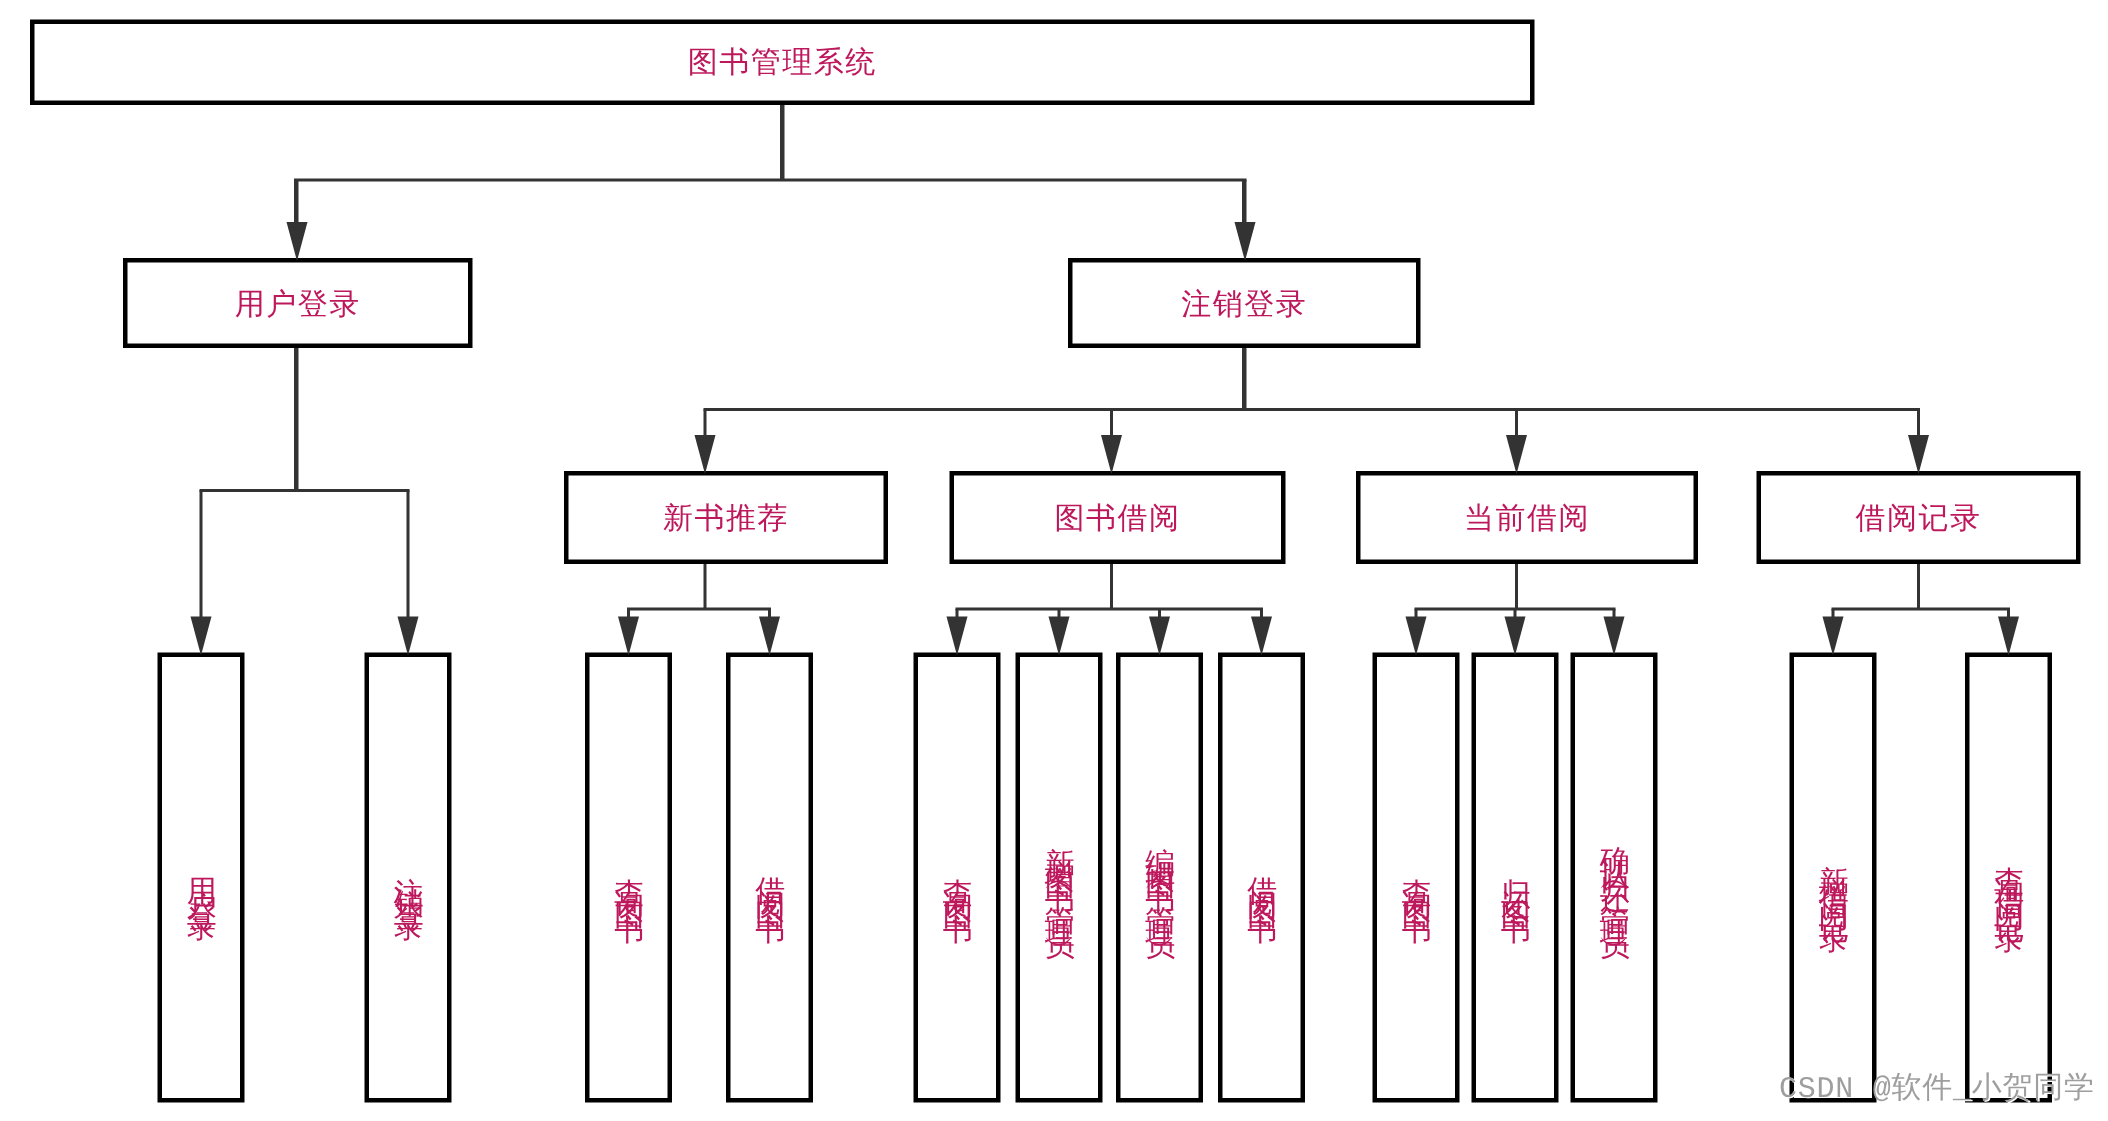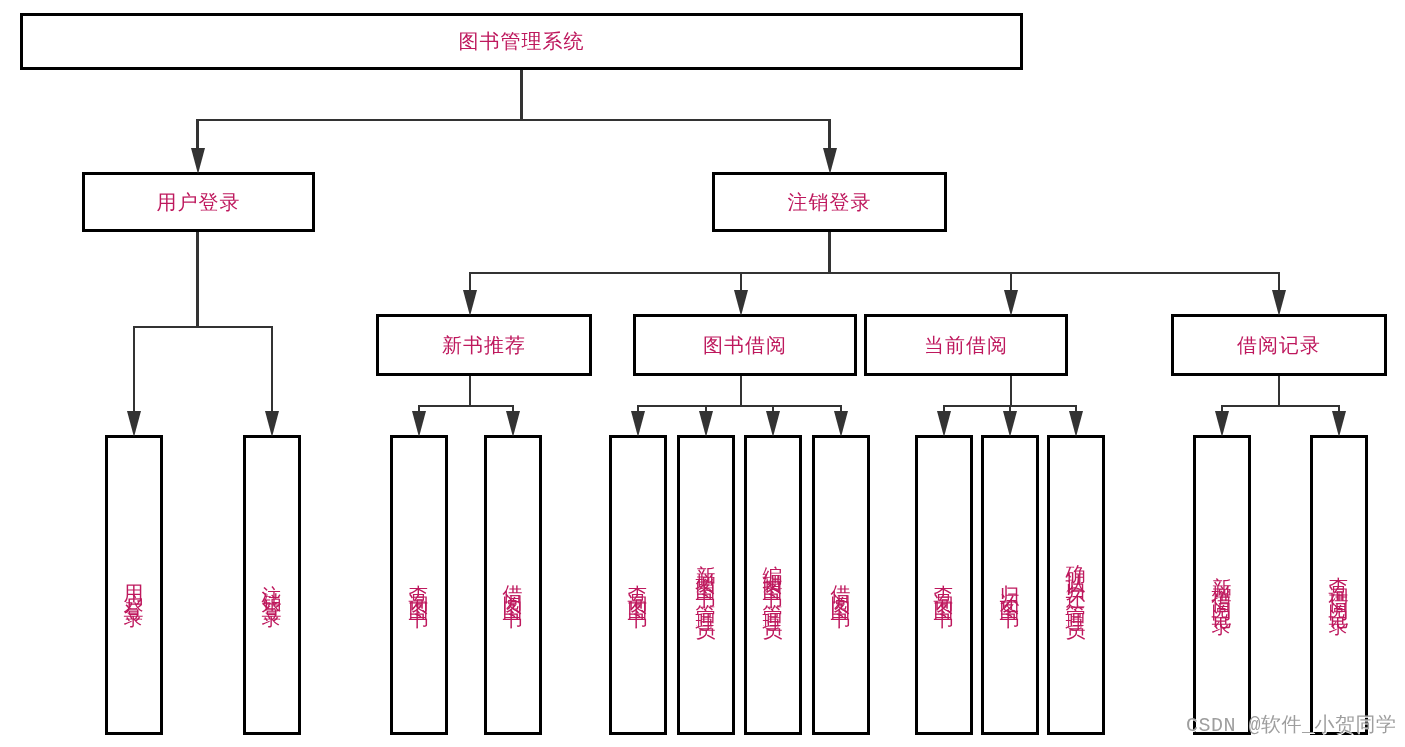--- a/index.html
+++ b/index.html
@@ -101,21 +101,21 @@
   <div class="box h" style="left:712px;top:172px;width:235px;height:60px">
     <span class="lbl">注销登录</span>
   </div>
 
   <div class="box h" style="left:376px;top:314px;width:216px;height:62px">
     <span class="lbl">新书推荐</span>
   </div>
   <div class="box h" style="left:633px;top:314px;width:224px;height:62px">
     <span class="lbl">图书借阅</span>
   </div>
-  <div class="box h" style="left:864px;top:314px;width:204px;height:62px">
+  <div class="box h" style="left:904px;top:314px;width:228px;height:62px">
     <span class="lbl">当前借阅</span>
   </div>
   <div class="box h" style="left:1171px;top:314px;width:216px;height:62px">
     <span class="lbl">借阅记录</span>
   </div>
 
   <div class="box v" style="left:105px;top:435px;width:58px;height:300px">
     <span class="lbl">用户登录</span>
   </div>
   <div class="box v" style="left:243px;top:435px;width:58px;height:300px">

